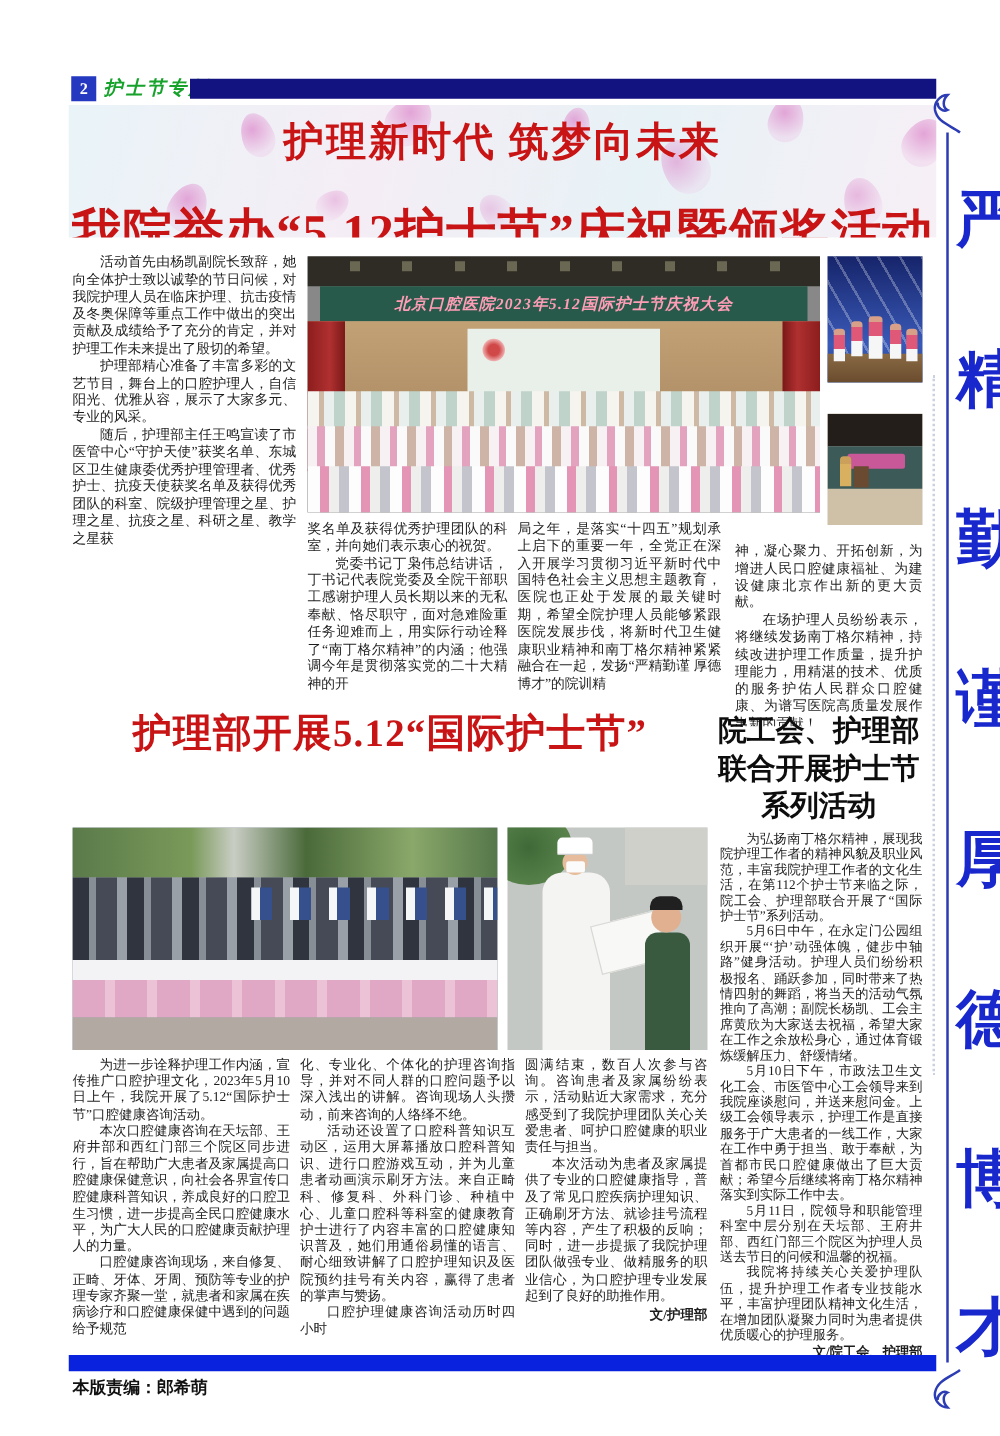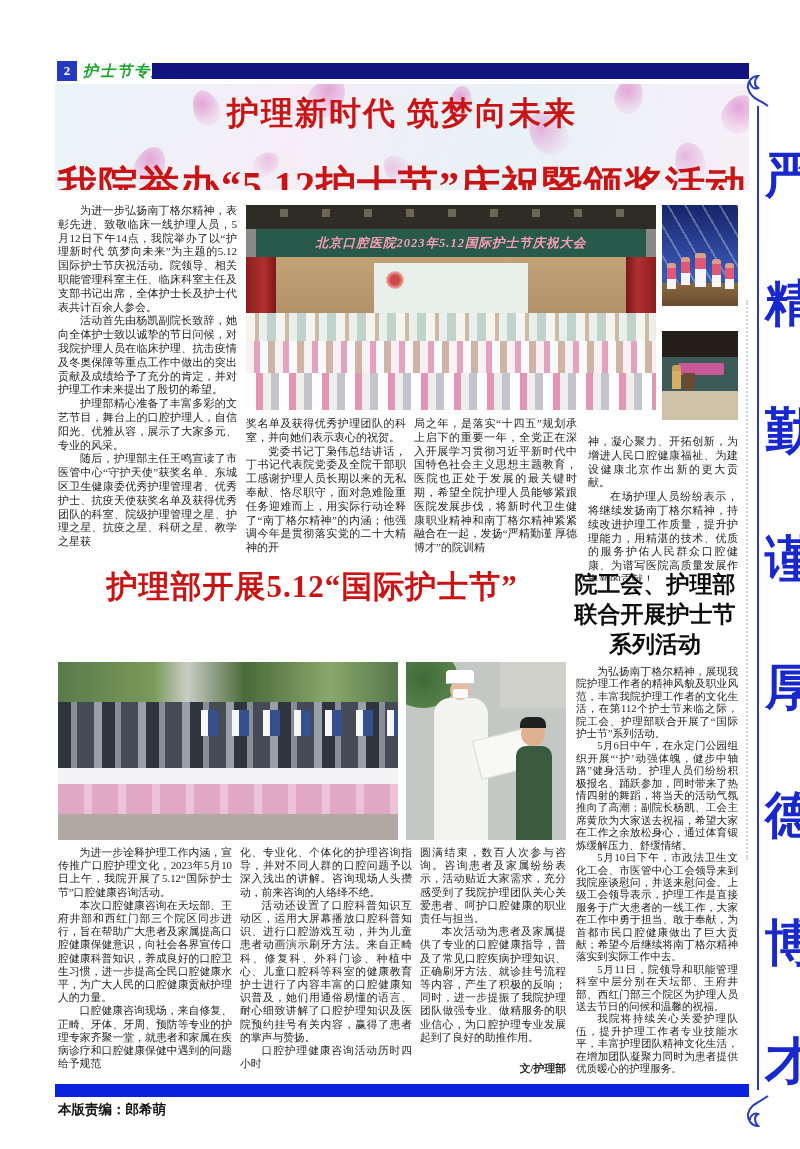--- a/index.html
+++ b/index.html
@@ -19,21 +19,21 @@
   .petal{position:absolute;border-radius:50% 50% 50% 50%/60% 60% 40% 40%;
          background:radial-gradient(circle at 40% 35%,rgba(221,139,204,.75),rgba(233,178,223,.25) 70%);}
   .h1a,.h1b{position:relative;text-align:center;color:#c81414;font-weight:bold;white-space:nowrap;}
   .h1a{font-size:32px;margin-top:8px;letter-spacing:2px;}
   .h1b{font-size:40px;margin-top:22px;letter-spacing:1px;}
 
   
   .col{position:absolute;text-align:justify;color:#1d1d1d;overflow:hidden;}
   .col p{margin:0;text-indent:2em;}
   .col p.cont{text-indent:0;}
-  .col p.byline{text-align:right;font-weight:bold;text-indent:0;margin-top:18px;}
+  .col p.byline{text-align:right;font-weight:bold;text-indent:0;margin-top:2px;}
   .fa1{font-size:11px;line-height:13.8px;}
   .fa2{font-size:10.8px;line-height:13.2px;}
   .fa3{font-size:10.6px;line-height:12.4px;}
 
   .col-a1-1{left:58px;top:204px;width:179px;height:356px;}
   .col-a1-2{left:246px;top:417px;width:160px;height:143px;}
   .col-a1-3{left:414px;top:417px;width:163px;height:143px;}
   .col-a1-4{left:588px;top:435px;width:150px;height:146px;}
   .col-a2-1{left:58px;top:846px;width:174px;height:236px;}
   .col-a2-2{left:240px;top:846px;width:172px;height:236px;}
@@ -136,21 +136,20 @@
     <div class="petal" style="left:560px;top:-6px;width:28px;height:36px;transform:rotate(15deg);"></div>
     <div class="petal" style="left:620px;top:58px;width:30px;height:38px;transform:rotate(-15deg);opacity:.75;"></div>
     <div class="petal" style="left:668px;top:10px;width:32px;height:40px;transform:rotate(30deg);"></div>
     <div class="petal" style="left:200px;top:66px;width:22px;height:28px;transform:rotate(55deg);opacity:.6;"></div>
     <div class="petal" style="left:330px;top:70px;width:24px;height:30px;transform:rotate(-45deg);opacity:.55;"></div>
     <div class="h1a">护理新时代 筑梦向未来</div>
     <div class="h1b">我院举办“5.12护士节”庆祝暨颁奖活动</div>
   </div>
 
   <div class="col fa1 col-a1-1">
-    <p>为进一步弘扬南丁格尔精神，表彰先进、致敬临床一线护理人员，5月12日下午14点，我院举办了以“护理新时代 筑梦向未来”为主题的5.12国际护士节庆祝活动。院领导、相关职能管理科室主任、临床科室主任及支部书记出席，全体护士长及护士代表共计百余人参会。</p>
     <p>活动首先由杨凯副院长致辞，她向全体护士致以诚挚的节日问候，对我院护理人员在临床护理、抗击疫情及冬奥保障等重点工作中做出的突出贡献及成绩给予了充分的肯定，并对护理工作未来提出了殷切的希望。</p>
     <p>护理部精心准备了丰富多彩的文艺节目，舞台上的口腔护理人，自信阳光、优雅从容，展示了大家多元、专业的风采。</p>
     <p>随后，护理部主任王鸣宣读了市医管中心“守护天使”获奖名单、东城区卫生健康委优秀护理管理者、优秀护士、抗疫天使获奖名单及获得优秀团队的科室、院级护理管理之星、护理之星、抗疫之星、科研之星、教学之星获</p>
   </div>
 
   <div class="photo photo-main">
     <div class="ph-ceiling"></div>
     <div class="ph-lights"></div>
     <div class="ph-banner">北京口腔医院2023年5.12国际护士节庆祝大会</div>
     <div class="ph-wall"></div>

